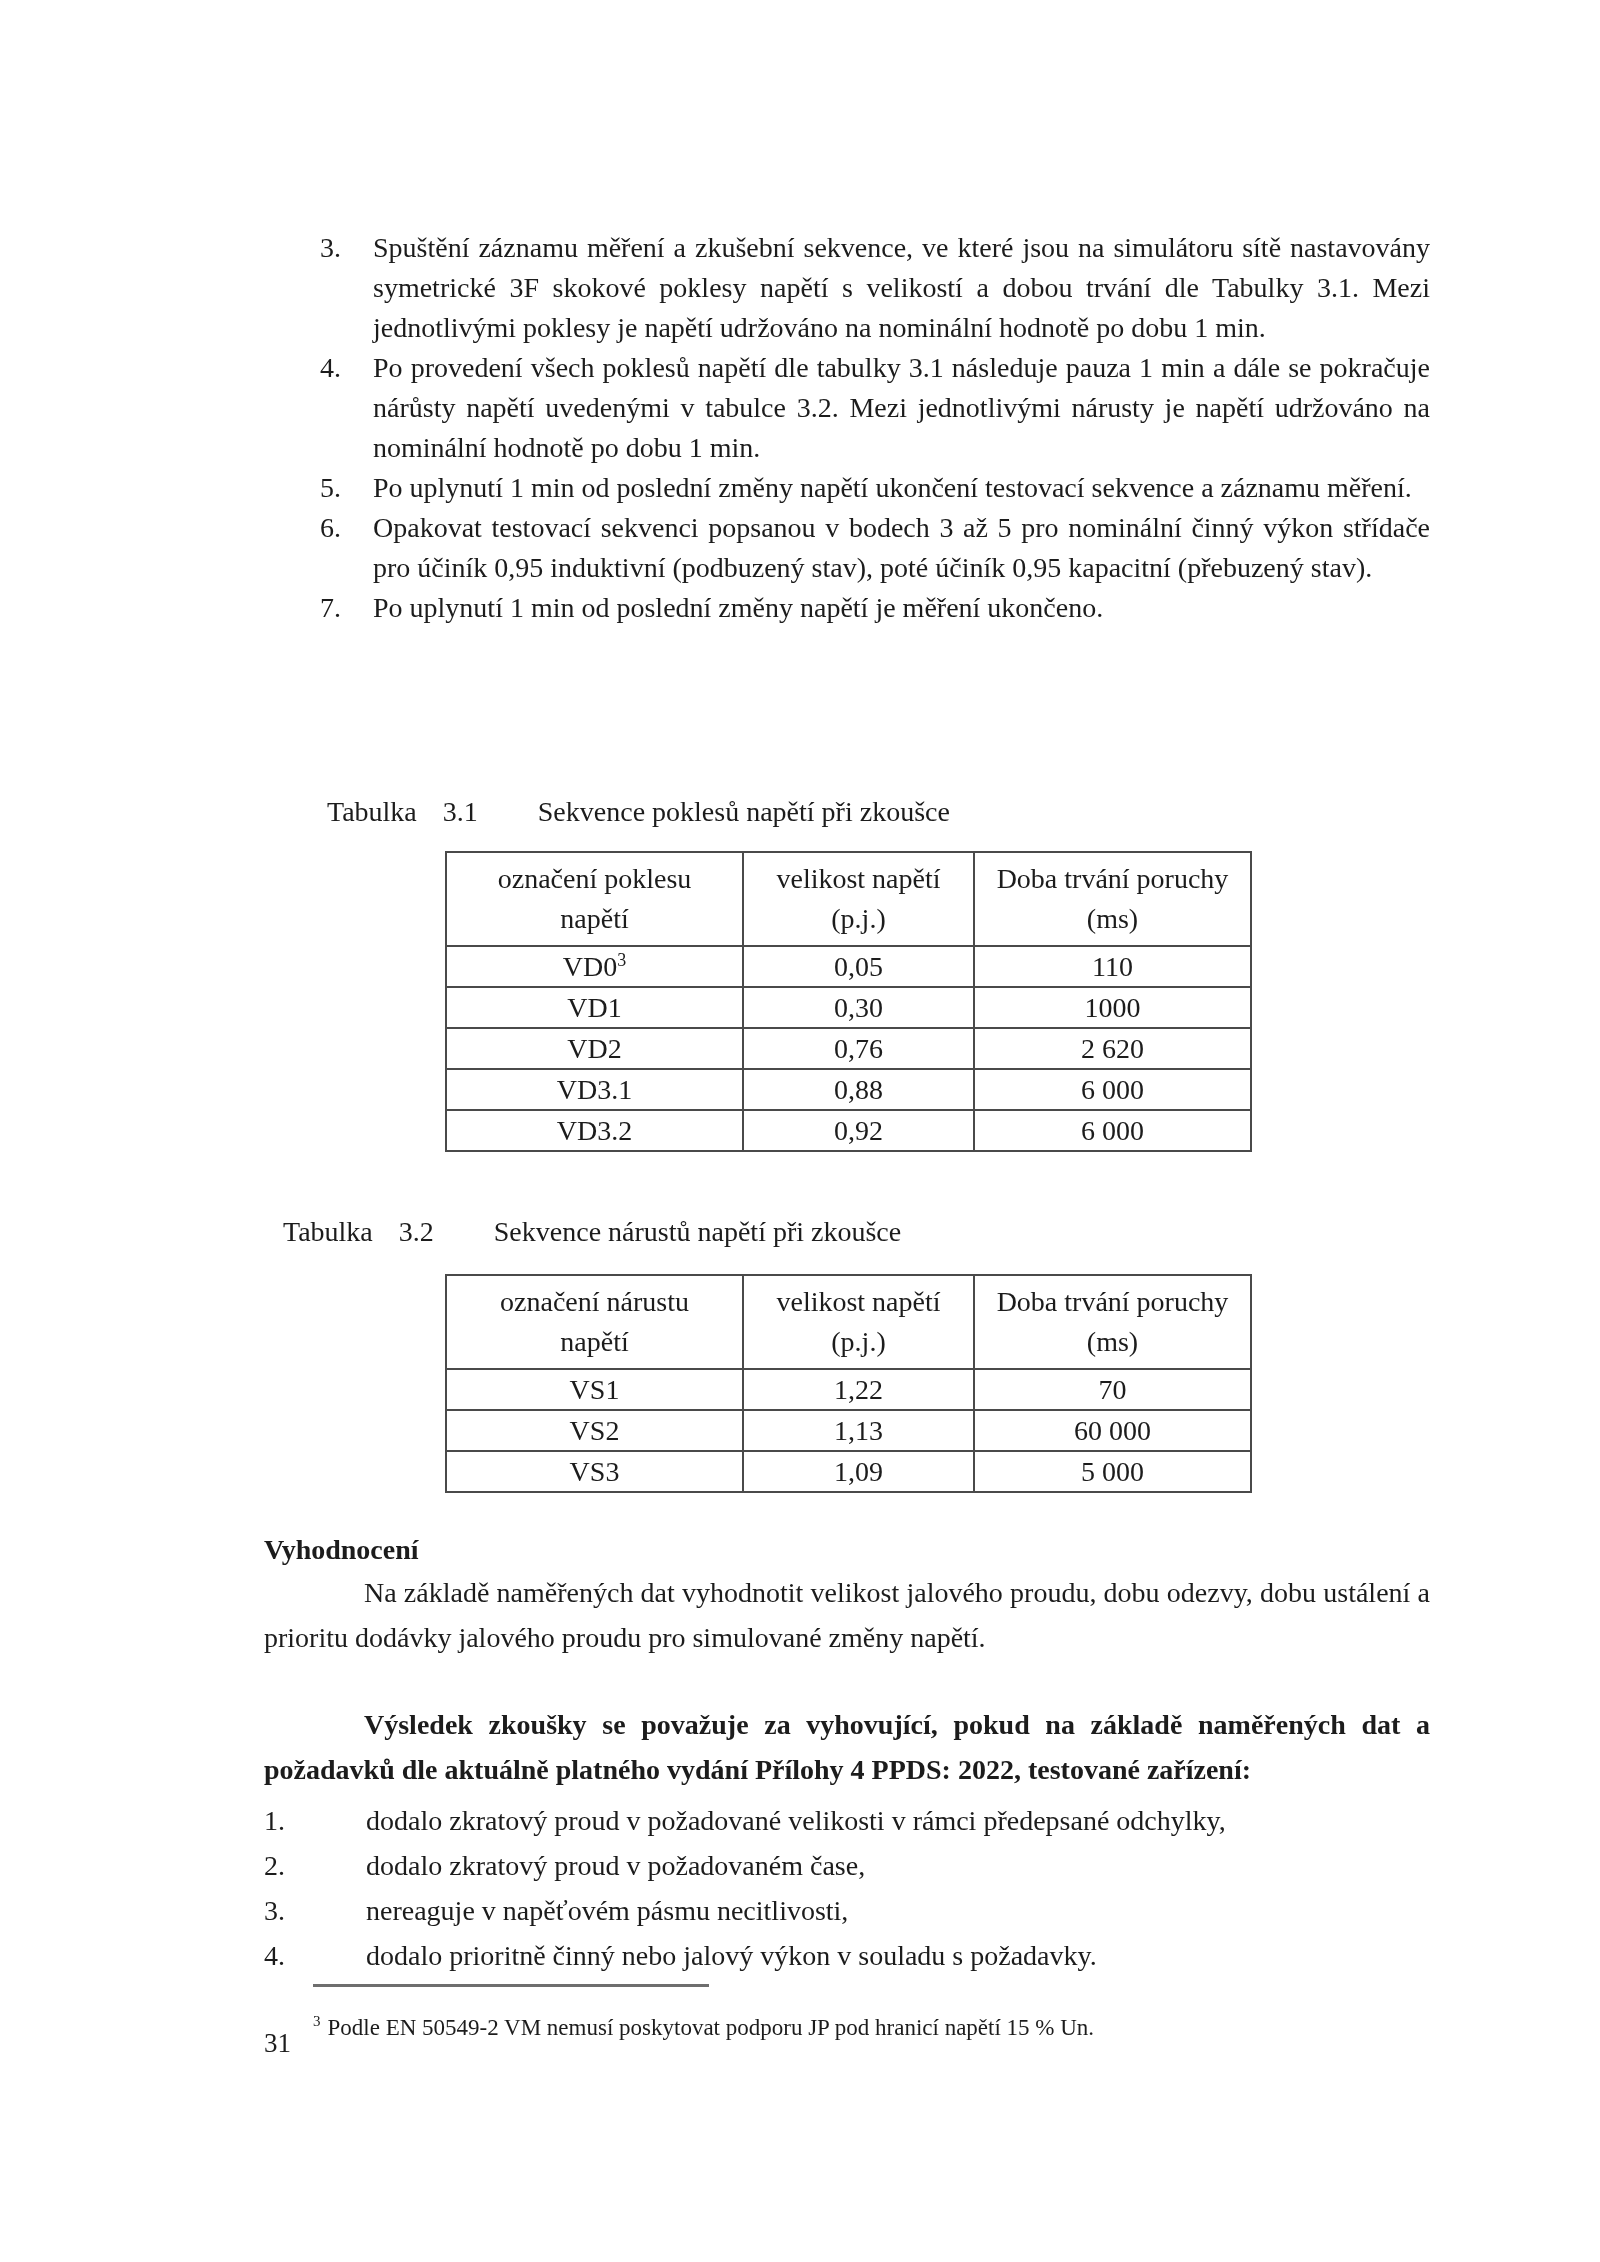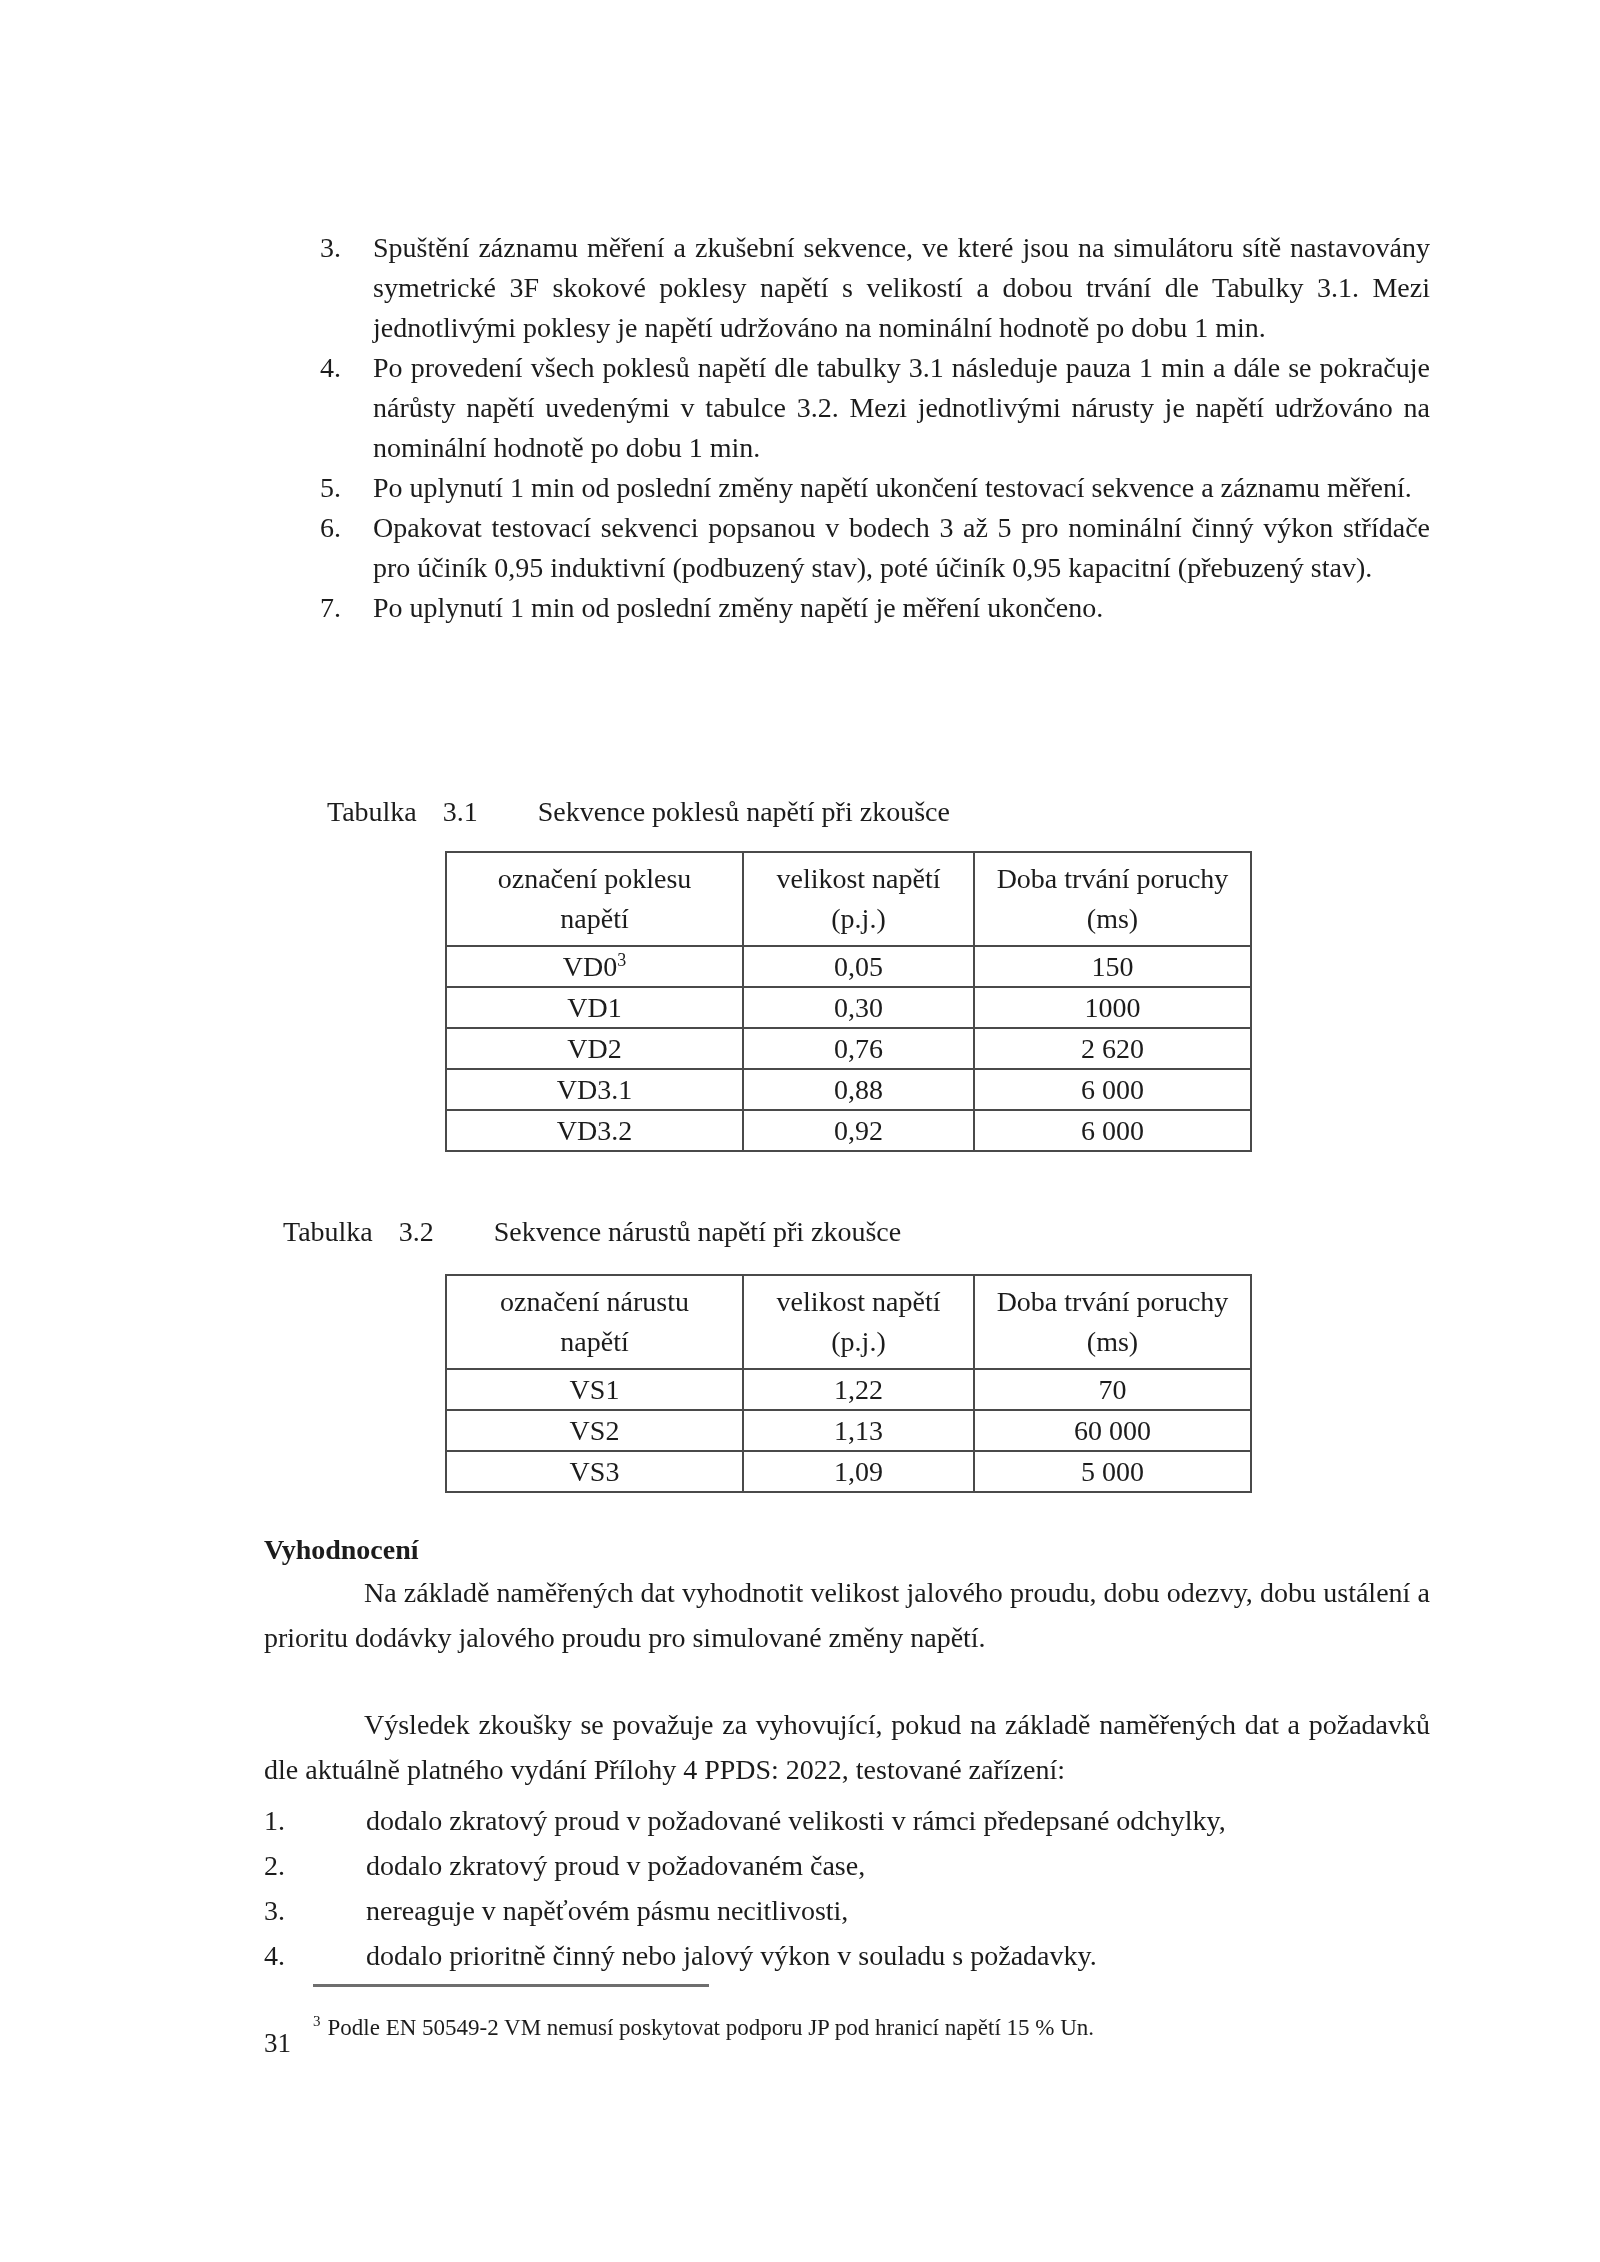--- a/index.html
+++ b/index.html
@@ -73,21 +73,21 @@
   .eval-heading {
     font-weight: bold;
     line-height: 40px;
     margin-top: 10px;
   }
   .eval p {
     margin: 0;
     text-align: justify;
     text-indent: 100px;
   }
-  .eval .para-2 { margin-top: 42px; }
+  .eval .para-2 { margin-top: 42px; font-weight: bold; }
   .result-list { margin-top: 6px; }
   .rli { display: flex; line-height: 45px; }
   .rli-num { width: 102px; flex: 0 0 102px; }
   .rli-text { flex: 1; }
 
   
   .footnote-sep {
     position: absolute;
     top: 1984px;
     left: 313px;
@@ -167,21 +167,21 @@
           <th>
               <span class="th-line">Doba trvání poruchy</span>
               <span class="th-line">(ms)</span>
             </th>
         </tr>
       </thead>
       <tbody>
         <tr>
           <td><span>VD0</span><sup class="cell-sup">3</sup></td>
           <td>0,05</td>
-          <td>150</td>
+          <td>110</td>
         </tr>
         <tr>
           <td>VD1</td>
           <td>0,30</td>
           <td>1000</td>
         </tr>
         <tr>
           <td>VD2</td>
           <td>0,76</td>
           <td>2 620</td>

